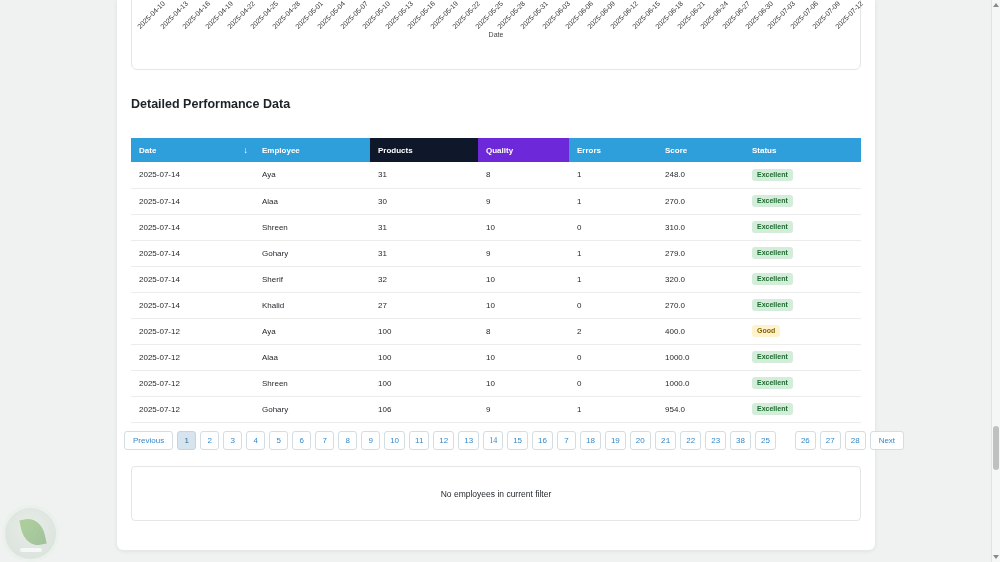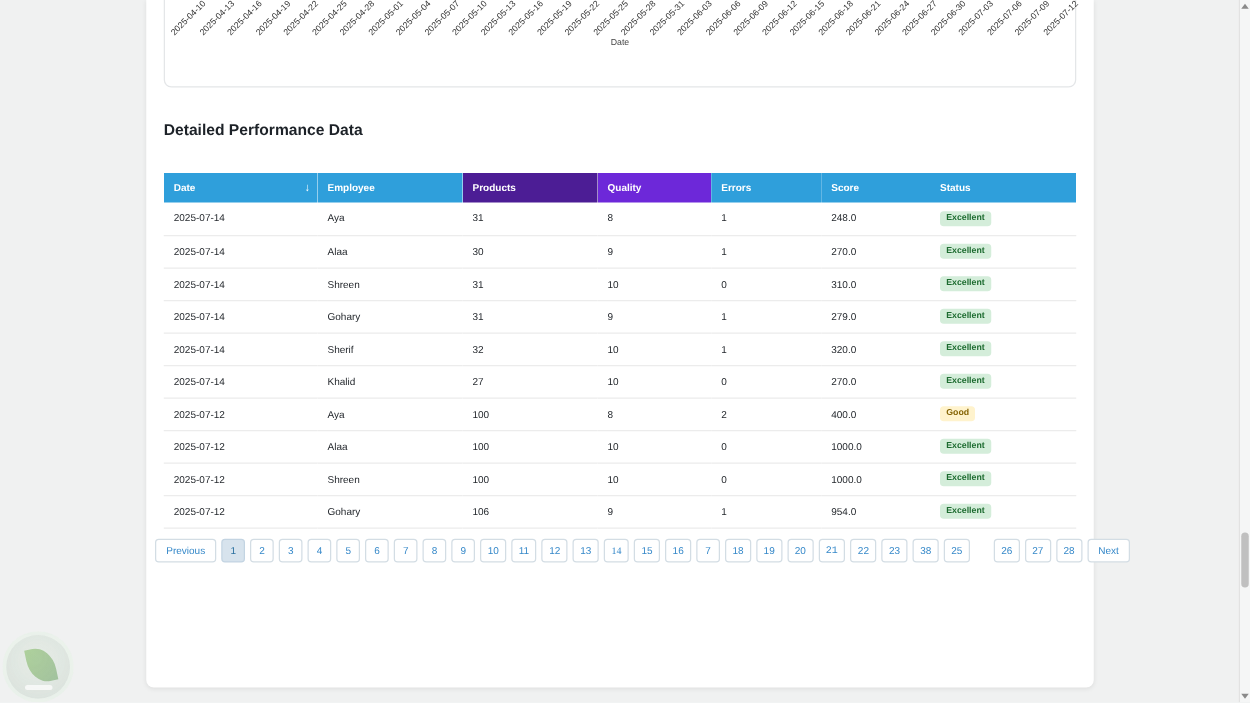--- a/index.html
+++ b/index.html
@@ -105,21 +105,21 @@
           <col style="width:87px">
           <col>
       </colgroup>
       <thead>
         <tr id="table-head-row">
           <th style="background: rgb(47, 159, 219); color: rgb(255, 255, 255);">
             <span>Date</span>
             <span class="sort-icon">↓</span>
           </th>
           <th style="background: rgb(47, 159, 219); color: rgb(255, 255, 255);"><span>Employee</span></th>
-          <th style="background: #4c1d95; color: rgb(255, 255, 255);"><span>Products</span></th>
+          <th style="background: #0f172a; color: rgb(255, 255, 255);"><span>Products</span></th>
           <th style="background: #6d28d9; color: rgb(255, 255, 255);"><span>Quality</span></th>
           <th style="background: rgb(47, 159, 219); color: rgb(255, 255, 255);"><span>Errors</span></th>
           <th style="background: rgb(47, 159, 219); color: rgb(255, 255, 255);"><span>Score</span></th>
           <th style="background: rgb(47, 159, 219); color: rgb(255, 255, 255);"><span>Status</span></th>
         </tr>
       </thead>
       <tbody id="table-body">
           <tr>
             <td>2025-07-14</td>
             <td>Aya</td>
@@ -239,20 +239,23 @@
         <button class="page-btn" style="color: rgb(53, 136, 201);">22</button>
         <button class="page-btn" style="color: rgb(53, 136, 201);">23</button>
         <button class="page-btn" style="color: rgb(53, 136, 201);">38</button>
         <button class="page-btn" style="color: rgb(53, 136, 201);">25</button>
         <button class="page-btn" style="color: rgb(53, 136, 201); margin-left: 15px;">26</button>
         <button class="page-btn" style="color: rgb(53, 136, 201);">27</button>
         <button class="page-btn" style="color: rgb(53, 136, 201);">28</button>
         <button class="page-btn nav" style="color: rgb(53, 136, 201);">Next</button>
       </div>
 
+    <div class="empty-box">
+      <span>No employees in current filter</span>
+    </div>
   </div>
 
   <div class="watermark">
     <div class="leaf"></div>
     <div class="wm-text"></div>
   </div>
 
   <div class="scrollbar">
     <div class="sb-arrow up">
         <div class="tri-up"></div>

